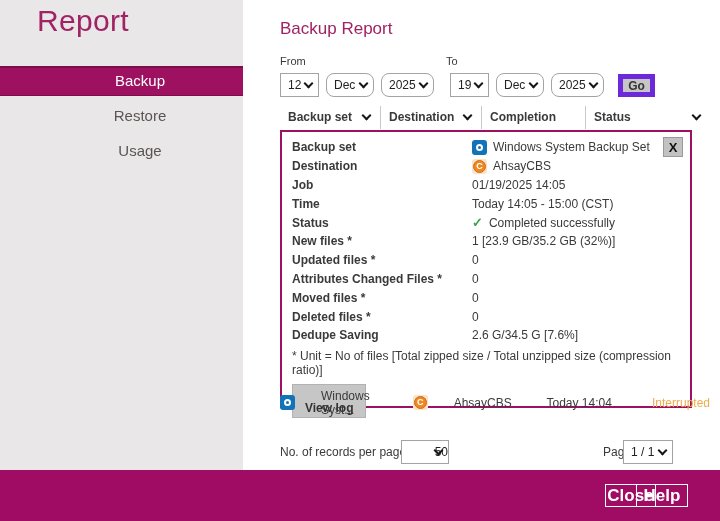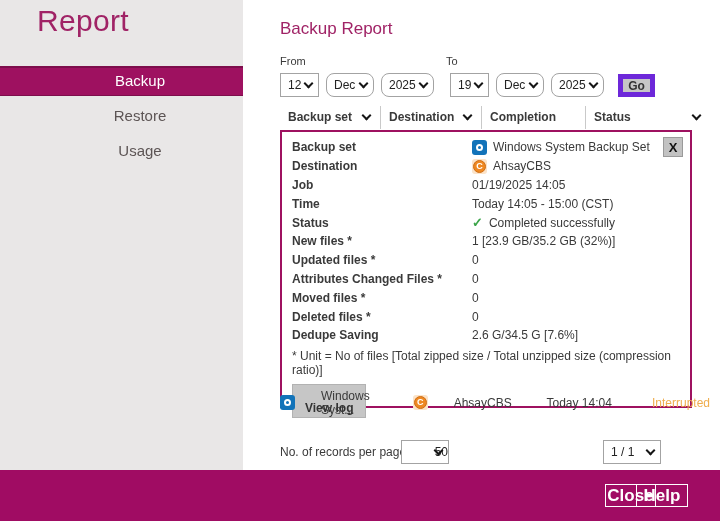--- a/index.html
+++ b/index.html
@@ -49,21 +49,21 @@
   .list-row { position:absolute; left:37px; top:393px; width:430px; height:19px; display:flex; align-items:center; font-size:12px; color:#3a3a3a; cursor:pointer;gap:20px; }
   .lr-text-bs { margin-left:6px; width:78px; }
   .lr-icon2 { margin-left:5px; }
   .lr-text-cbs { margin-left:6px; width:77px; }
   .lr-time { margin-left:7px; width:100px; }
   .lr-status { color:#efad4d; }
 
   .records-label { position:absolute; left:37px; top:445px; font-size:12px; color:#3a3a3a; }
   .records-select { position:absolute; left:158px; top:440px; width:48px;text-align:right; }
   .page-label { position:absolute; left:360px; top:445px; font-size:12px; color:#3a3a3a; }
-  .page-select { position:absolute; left:360px; top:440px; width:58px; }
+  .page-select { position:absolute; left:380px; top:440px; width:50px; }
 
   .footer { position:absolute; left:0; top:470px; width:720px; height:51px; background:#a00c63; }
   .footer-btn { position:absolute; top:14px; height:23px; background:transparent; border:1px solid #fff; color:#fff; font-size:17px; font-weight:bold; font-family:inherit; cursor:pointer; }
   .close-btn { left:605px; width:51px; }
   .help-btn { left:636px; width:52px; }
 </style>
 </head>
 <body>
 
 <div class="sidebar">

